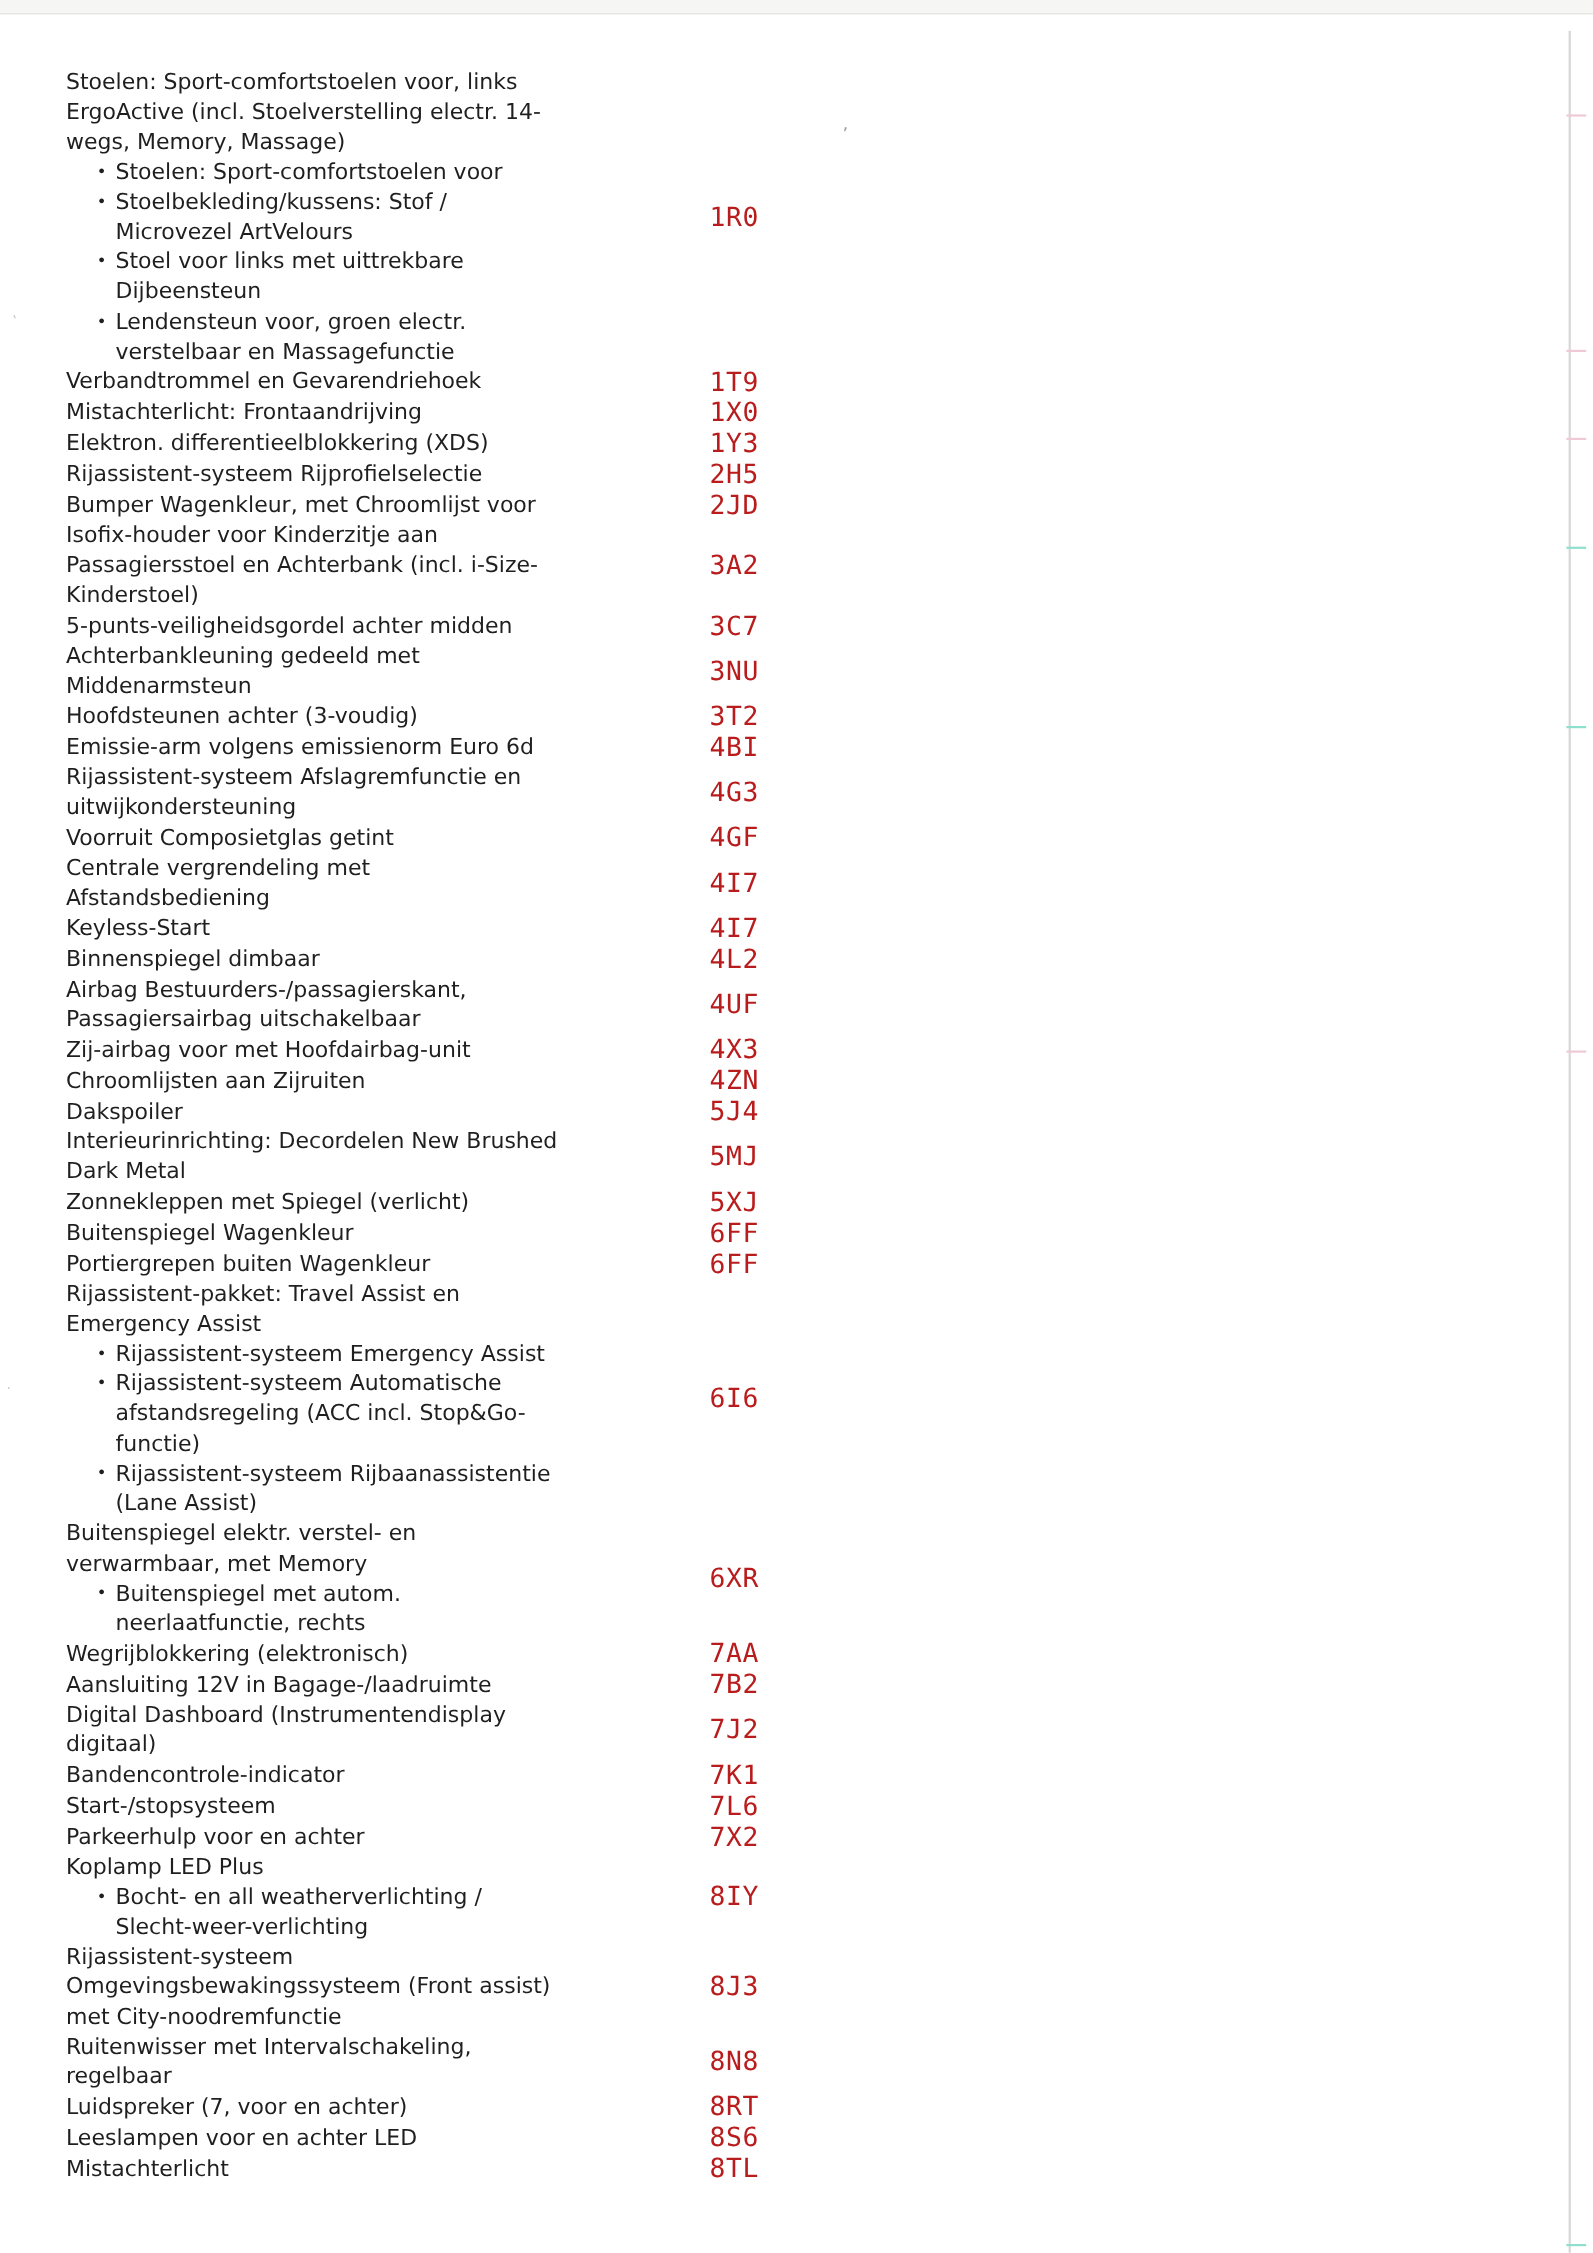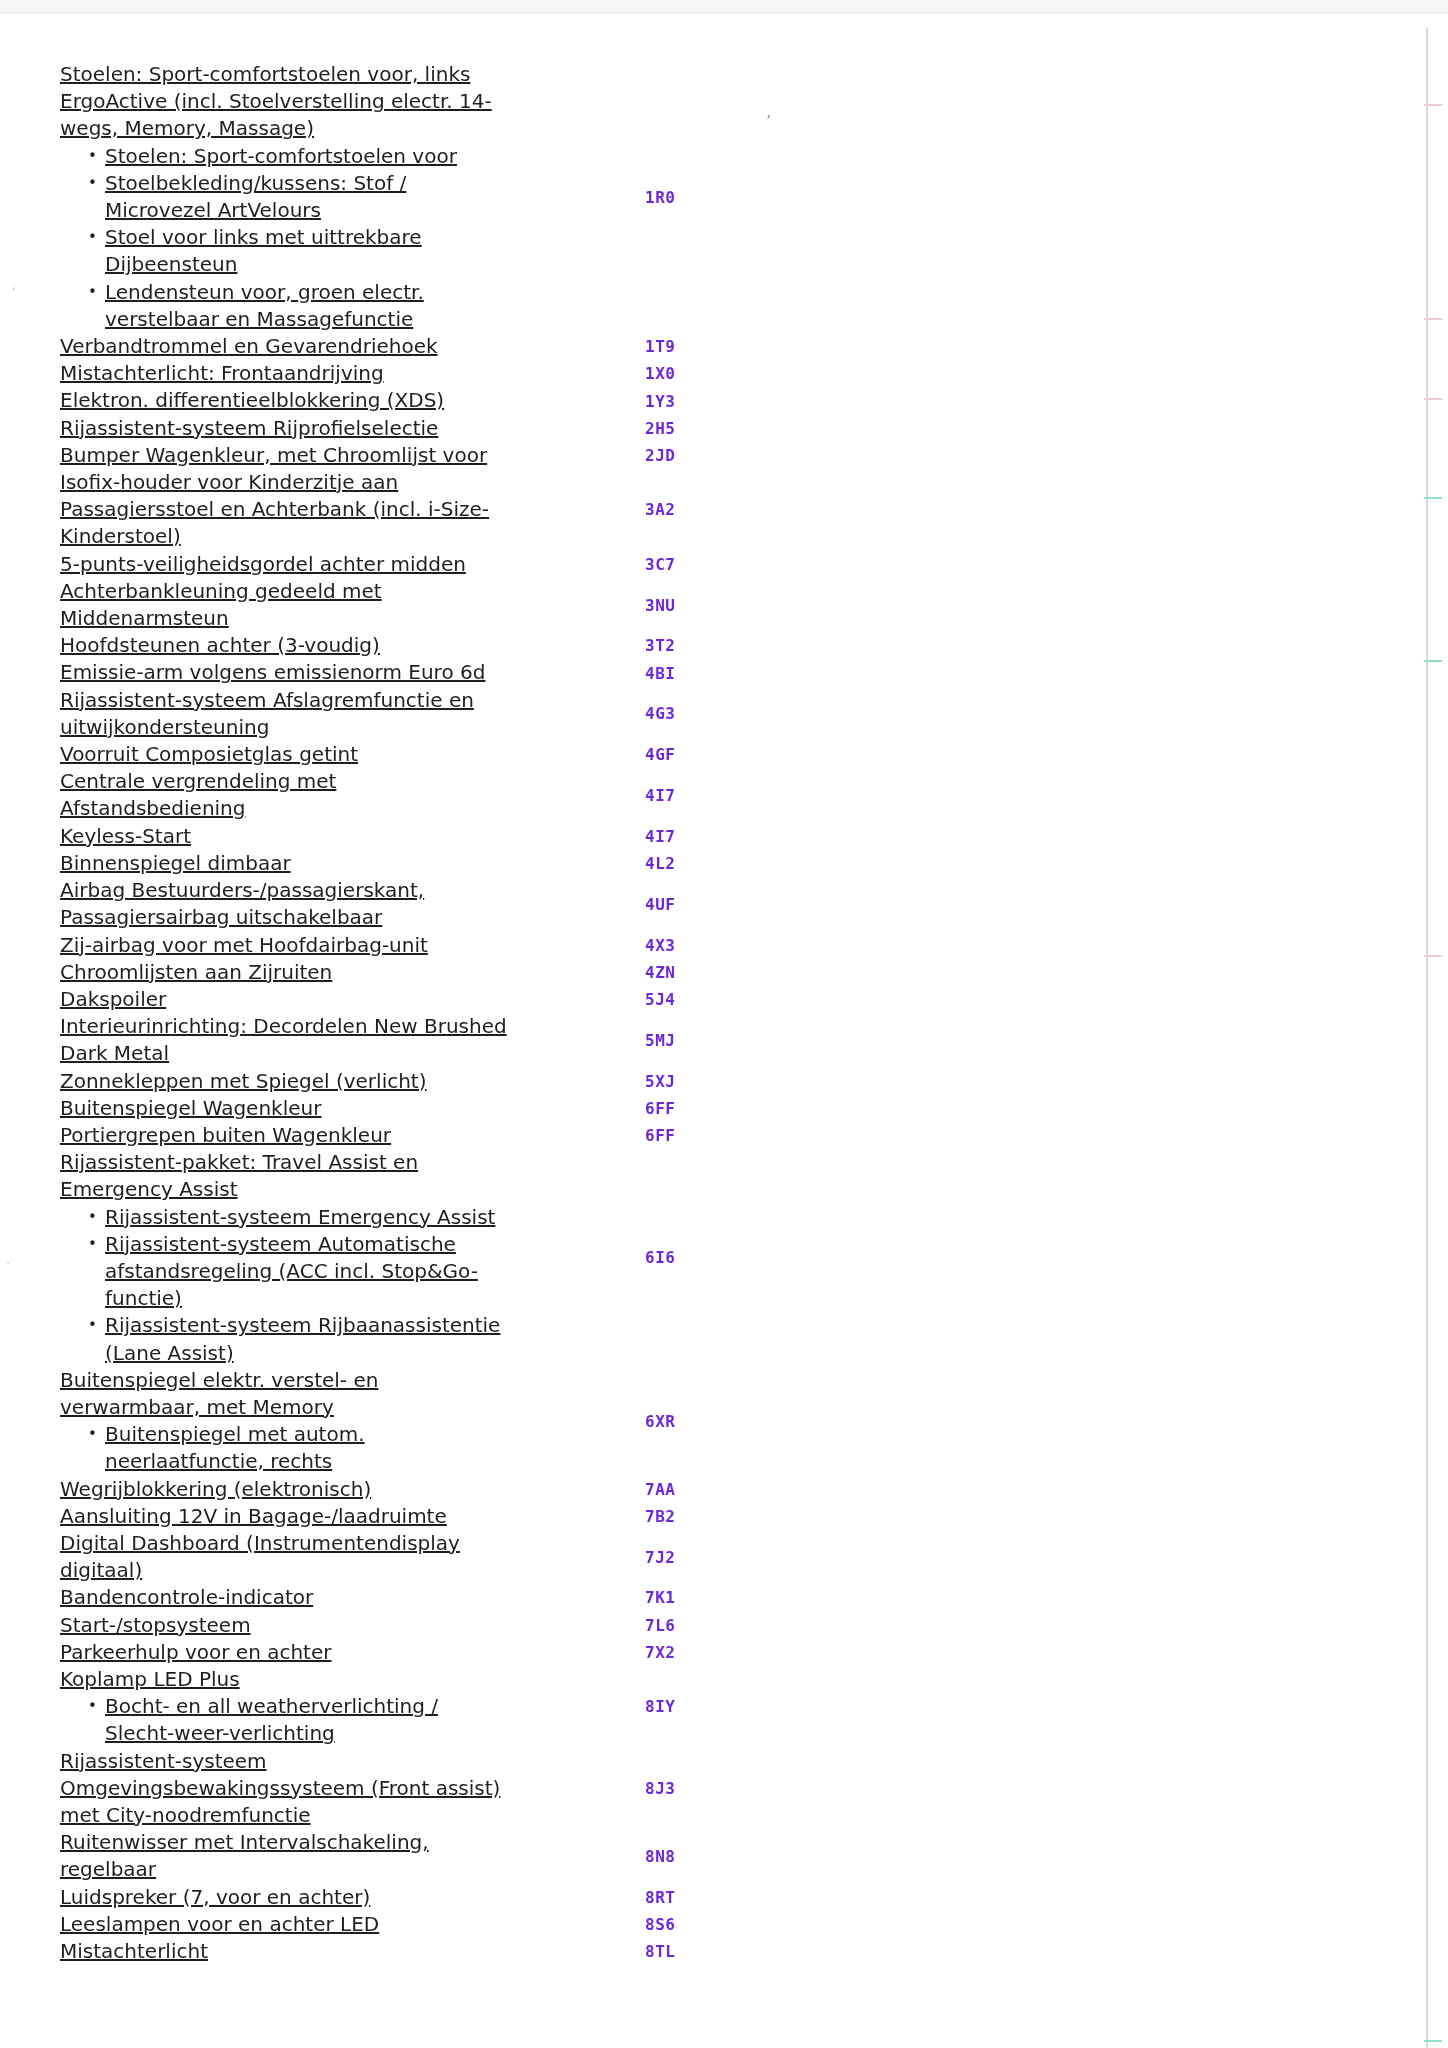--- a/index.html
+++ b/index.html
@@ -27,30 +27,30 @@
   .speck.faint { color: #c9c9c9; font-size: 13px; }
   .doc {
     position: absolute; top: 61px; left: 60px; width: 1320px;
   }
   .row {
     display: grid;
     grid-template-columns: 585px 90px;
     align-items: center;
   }
   .desc { font-size: 20px; line-height: 27.2px; }
-  .main-text, .bullet-text { white-space: pre-line; text-decoration: underline; }
+  .main-text, .bullet-text { white-space: pre-line; }
   .bullets { margin: 0; padding: 0; list-style: none; }
   .bullet-row { display: flex; }
   .bullet-marker {
     width: 17px; margin-left: 28px; flex: 0 0 17px;
     font-size: 15px; line-height: 27.2px;
   }
   .code {
     font-family: "DejaVu Sans Mono", "Liberation Mono", monospace;
-    font-weight: 700; font-size: 16px; color: #6d28d9;
+    font-weight: 400; font-size: 24px; color: #b91c1c;
     letter-spacing: 0.5px;
     align-self: center;
   }
 </style>
 </head>
 <body>
 
 <div class="top-band"></div>
 <div class="right-vline"></div>
 <div class="tick pink" style="top:104px;"></div>

